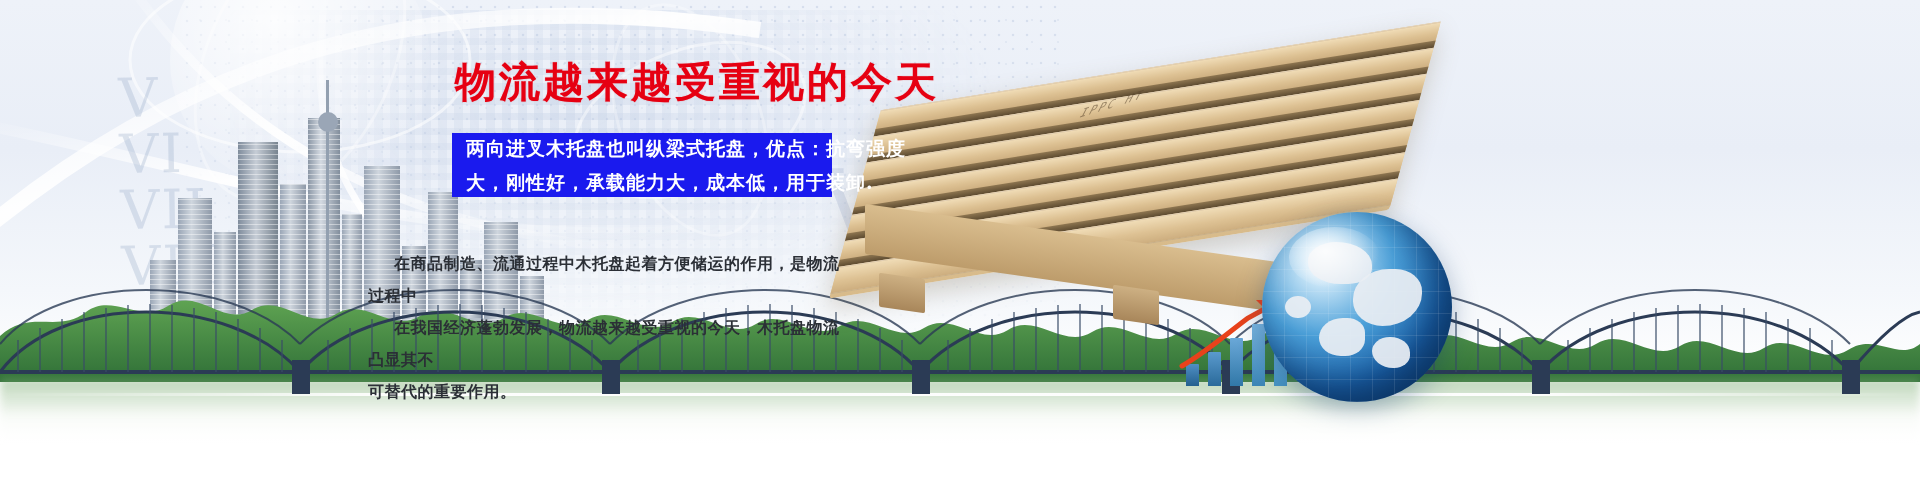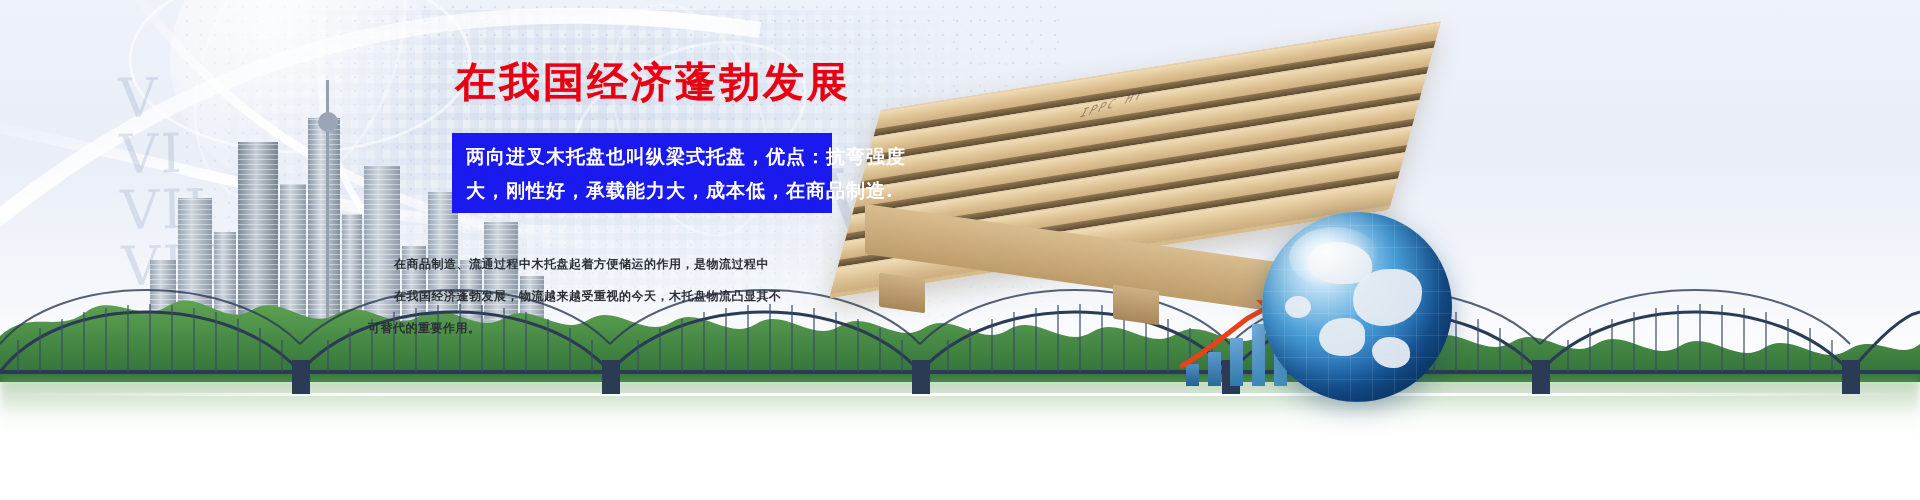--- a/index.html
+++ b/index.html
@@ -78,33 +78,33 @@
 
   
   .title{
     position:absolute;left:455px;top:55px;
     font-family:"DejaVu Serif","Liberation Serif",serif;
     font-size:41px;font-weight:bold;color:#e60012;letter-spacing:3px;
     white-space:nowrap;
     text-shadow:0 0 1px rgba(230,0,18,.5);
   }
   .bluebox{
-    position:absolute;left:452px;top:133px;width:380px;height:80px;
+    position:absolute;left:452px;top:133px;width:380px;height:64px;
     background:#1a1aee;
     display:flex;flex-direction:column;justify-content:center;
     padding:0 14px;box-sizing:border-box;
   }
   .bluebox .ln{
     color:#ffffff;font-size:19px;font-weight:bold;letter-spacing:1px;
     font-family:"DejaVu Serif","Liberation Serif",serif;
     line-height:34px;white-space:nowrap;
   }
   .body{
     position:absolute;left:368px;top:248px;width:480px;
-    color:#2b2f36;font-size:12px;line-height:32px;font-weight:bold;
+    color:#2b2f36;font-size:16px;line-height:32px;font-weight:bold;
     font-family:Liberation Serif, serif;
     letter-spacing:.5px;
   }
   .body p{margin:0;}
   .body .ind{text-indent:26px;}
 
   
   .pallet{position:absolute;left:855px;top:70px;width:580px;height:250px;}
   .pallet .deck{
     position:absolute;left:0;top:0;width:560px;height:180px;
@@ -398,25 +398,25 @@
   <div class="globe">
     <div class="merid"></div>
     <div class="land" style="left:24%;top:16%;width:34%;height:22%;border-radius:48% 60% 40% 55%;"></div>
     <div class="land" style="left:48%;top:30%;width:36%;height:30%;border-radius:55% 40% 60% 45%;"></div>
     <div class="land" style="left:30%;top:56%;width:24%;height:20%;border-radius:60% 45% 50% 55%;"></div>
     <div class="land" style="left:58%;top:66%;width:20%;height:16%;border-radius:50% 55% 45% 60%;"></div>
     <div class="land" style="left:12%;top:44%;width:14%;height:12%;border-radius:50%;"></div>
     <div class="glare"></div>
   </div>
 
-  <div class="title">在我国经济蓬勃发展</div>
+  <div class="title">物流越来越受重视的今天</div>
 
   <div class="bluebox">
     <div class="ln">两向进叉木托盘也叫纵梁式托盘，优点：抗弯强度</div>
-    <div class="ln">大，刚性好，承载能力大，成本低，在商品制造.</div>
+    <div class="ln">大，刚性好，承载能力大，成本低，用于装卸.</div>
   </div>
 
   <div class="body">
     <p class="ind">在商品制造、流通过程中木托盘起着方便储运的作用，是物流过程中</p>
     <p class="ind">在我国经济蓬勃发展，物流越来越受重视的今天，木托盘物流凸显其不</p>
     <p>可替代的重要作用。</p>
   </div>
 
   <div class="footfade"></div>
 </div>

